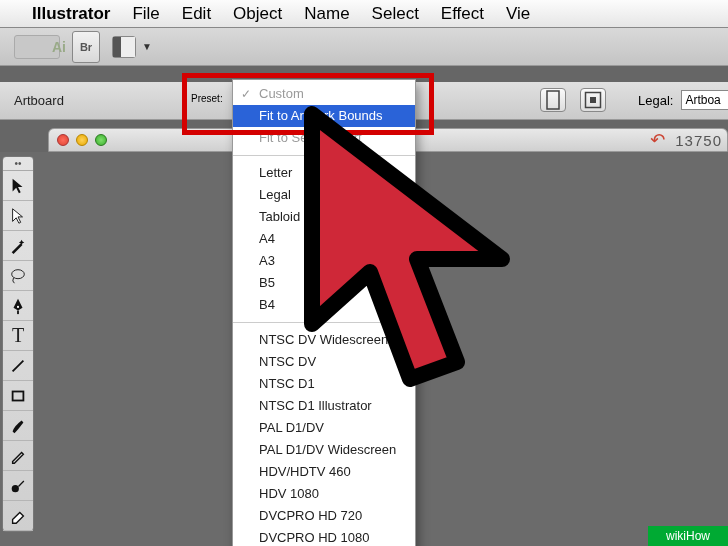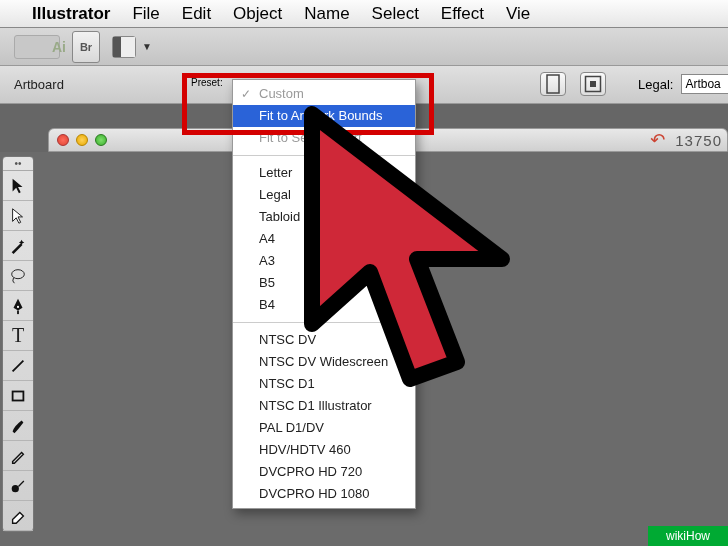--- a/index.html
+++ b/index.html
@@ -11,21 +11,21 @@
 .menubar span { cursor: default; }
 
 .toolbar1 { height: 38px; background: linear-gradient(#d9d9d9,#c4c4c4); border-bottom: 1px solid #999; display: flex; align-items: center; padding: 0 14px; gap: 12px; }
 .ai-badge { width: 28px; height: 24px; background:#c8c8c8; border:1px solid #aaa; border-radius:3px; display:flex; align-items:center; justify-content:center; color:#9a8; font-weight:bold; font-size:14px;padding-left:44px; }
 .br-badge { width: 28px; height: 32px; background: linear-gradient(#f2f2f2,#d8d8d8); border:1px solid #888; border-radius:3px; display:flex; align-items:center; justify-content:center; font-size:11px; font-weight:bold; color:#555;}
 .panel-icon { width:24px; height:22px; background: linear-gradient(#f2f2f2,#d8d8d8); border:1px solid #888; border-radius:3px; display:flex; }
 .panel-icon .l { width:8px; background:#555; }
 .panel-icon .r { flex:1; background:#eee; }
 .panel-arrow { font-size:10px; color:#333; margin-left:-6px;}
 
-.toolbar2 { height: 38px; background: linear-gradient(#e0e0e0,#cacaca); border-bottom: 1px solid #999; display: flex; align-items: center; padding: 0 14px; font-size: 13px; gap: 10px; position: relative; }
+.toolbar2 { height: 38px; background: linear-gradient(#e0e0e0,#cacaca); border-bottom: 1px solid #999; display: flex; align-items: center; padding: 0 14px; font-size: 13px; gap: 10px; position: relative; margin-top: 16px; }
 .lbl { color:#222; }
 .preset-label { position:absolute; left:191px; top:11px; font-size:10px; }
 .mini-icons { position:absolute; left:540px; top:6px; display:flex; gap:14px; }
 .mini-btn { width:26px; height:24px; background: linear-gradient(#fafafa,#ddd); border:1px solid #888; border-radius:4px; display:flex; align-items:center; justify-content:center; font-size:13px; color:#444;}
 .name-group { position:absolute; left:638px; top:8px; display:flex; align-items:center; gap:8px; font-size:13px;}
 .name-input { width:60px; height:20px; border:1px solid #888; background:#fff; font-size:12px; padding:1px 3px;}
 
 .redbox { position:absolute; left:182px; top:73px; width:252px; height:62px; border:5px solid #d40000; pointer-events:none; z-index:3;}
 
 .doc-header { position:absolute; left:48px; top:128px; width:680px; height:24px; background: linear-gradient(#e8e8e8,#d0d0d0); border:1px solid #999; border-radius:6px 6px 0 0; display:flex; align-items:center; padding:0 8px; gap:7px;}
@@ -113,26 +113,28 @@
     <div class="item">Letter</div>
     <div class="item">Legal</div>
     <div class="item">Tabloid</div>
     <div class="item">A4</div>
     <div class="item">A3</div>
     <div class="item">B5</div>
     <div class="item">B4</div>
   </div>
   <hr>
   <div class="sec">
+    <div class="item">NTSC DV Widescreen</div>
     <div class="item">NTSC DV</div>
-    <div class="item">NTSC DV Widescreen</div>
     <div class="item">NTSC D1</div>
     <div class="item">NTSC D1 Illustrator</div>
     <div class="item">PAL D1/DV</div>
+    <div class="item">PAL D1/DV Widescreen</div>
     <div class="item">HDV/HDTV 460</div>
+    <div class="item">HDV 1080</div>
     <div class="item">DVCPRO HD 720</div>
     <div class="item">DVCPRO HD 1080</div>
   </div>
 </div>
 
 <div class="doc-header">
   <div class="tl red"></div>
   <div class="tl yel"></div>
   <div class="tl grn"></div>
 </div>

